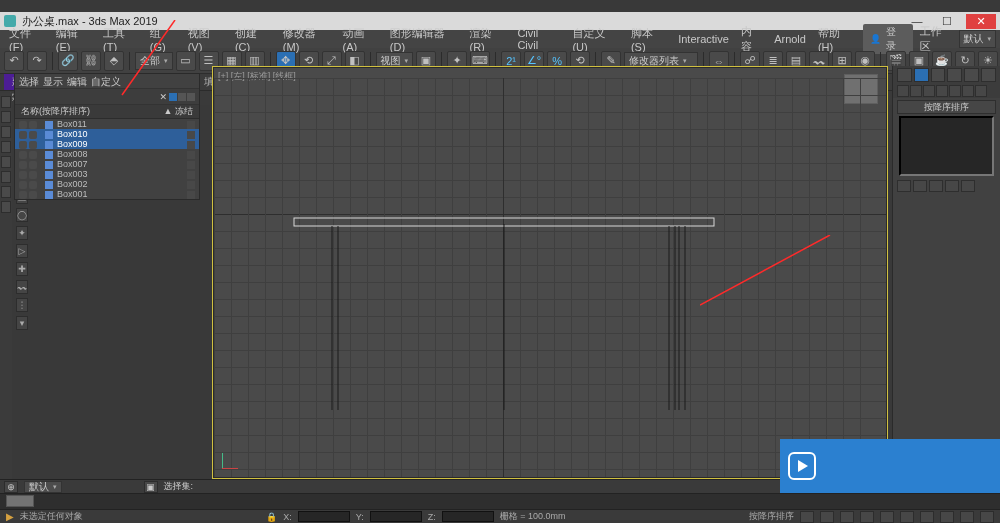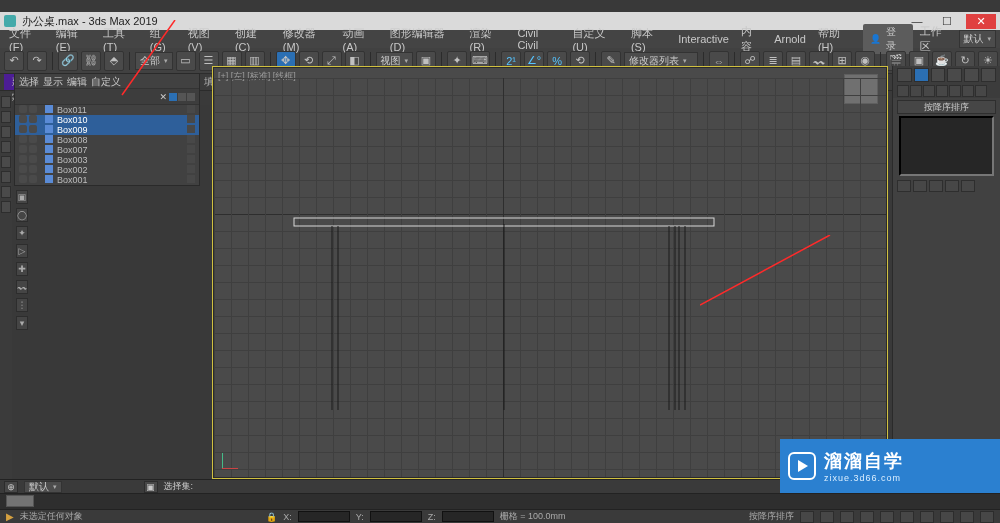--- a/index.html
+++ b/index.html
@@ -37,21 +37,21 @@
   .leftbars2 { position:absolute; left:16px; top:190px; width:14px; display:flex; flex-direction:column; gap:4px; }
   .leftbars2 .vb { width:12px; height:14px; background:#454545; border:1px solid #2d2d2d; display:flex; align-items:center; justify-content:center; font-size:9px; color:#aaa; }
 
   
   .scene-panel { position:absolute; left:14px; top:73px; width:186px; background:#414141; border:1px solid #2a2a2a; }
   .scene-panel .sp-header { height:15px; display:flex; gap:4px; padding:1px 4px; font-size:10px; border-bottom:1px solid #333; }
   .scene-panel .sp-toolbar { height:16px; display:flex; align-items:center; justify-content:flex-end; gap:2px; padding:0 4px; background:#3d3d3d; border-bottom:1px solid #333; }
   .scene-panel .sp-header2 { height:14px; display:flex; align-items:center; padding:0 6px; background:#3a3a3a; font-size:9px; border-bottom:1px solid #2c2c2c; }
   .scene-panel .sp-header2 .col2 { margin-left:auto; }
   .scene-list { }
-  .scene-row { height:10px; display:flex; align-items:flex-start; gap:4px; padding:0 4px; font-size:9px; color:#bdbdbd; }
+  .scene-row { height:10px; display:flex; align-items:flex-end; gap:4px; padding:0 4px; font-size:9px; color:#bdbdbd; }
   .scene-row.sel { background:#2e5f9a; color:#fff; }
   .scene-row .indent { width:22px; display:flex; gap:2px; }
   .scene-row .eye { width:8px; height:8px; background:#4a4a4a; border-radius:2px; }
   .scene-row .cube { width:8px; height:8px; background:#5a8bd6; }
   .scene-row .frz { margin-left:auto; width:8px; height:8px; background:#484848; }
 
   
   .viewport { position:absolute; left:212px; top:66px; right:112px; bottom:44px; background:#4a4a4a; border:2px solid #2a2a2a; }
   .viewport.active-border::after { content:""; position:absolute; inset:-2px; border:1px solid #d0c040; pointer-events:none; }
   .viewport .vp-label { position:absolute; left:4px; top:2px; font-size:9px; color:#9c9c9c; }
@@ -230,20 +230,24 @@
     <span>编辑</span>
     <span>自定义</span>
   </div>
   <div class="sp-toolbar">
     <span style="font-size:9px">✕</span>
     <div class="tiny-icons">
       <div class="ti" style="background:#2b6fb3"></div>
       <div class="ti"></div>
       <div class="ti"></div>
     </div>
+  </div>
+  <div class="sp-header2">
+    <span>名称(按降序排序)</span>
+    <span class="col2">▲ 冻结</span>
   </div>
   <div class="scene-list" id="scene-list">
       <div class="scene-row">
         <div class="indent">
           <div class="eye"></div>
           <div class="eye"></div>
         </div>
         <div class="cube"></div>
         <span>Box011</span>
         <div class="frz"></div>
@@ -475,17 +479,13 @@
 
 <svg class="annot" style="left:120px; top:20px; width:80px; height:80px">
   <line x1="55" y1="0" x2="2" y2="75" stroke="#ff2a2a" stroke-width="1.5"></line>
 </svg>
 <svg class="annot" style="left:700px; top:235px; width:140px; height:80px">
   <line x1="130" y1="0" x2="0" y2="70" stroke="#ff2a2a" stroke-width="1.5"></line>
 </svg>
 
 <div class="watermark">
   <div class="play"></div>
-  <div class="txt">
-    <div class="big">溜溜自学</div>
-    <div class="small">zixue.3d66.com</div>
-  </div>
 </div>
 
 </body></html>

